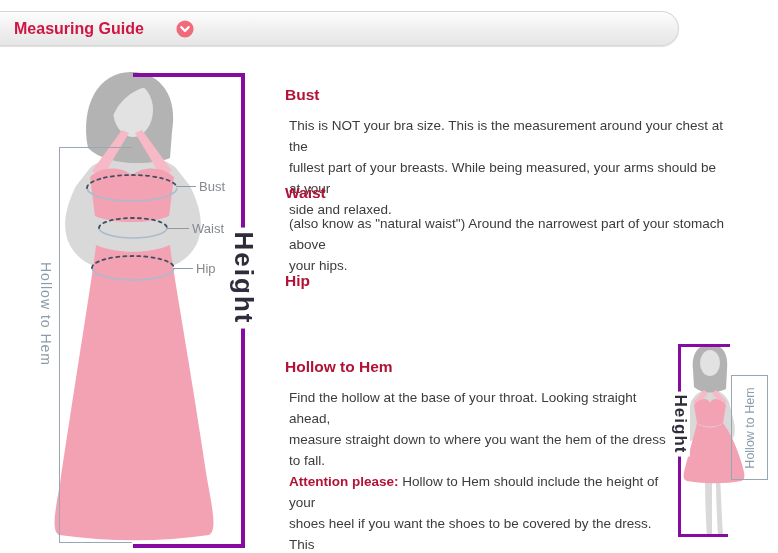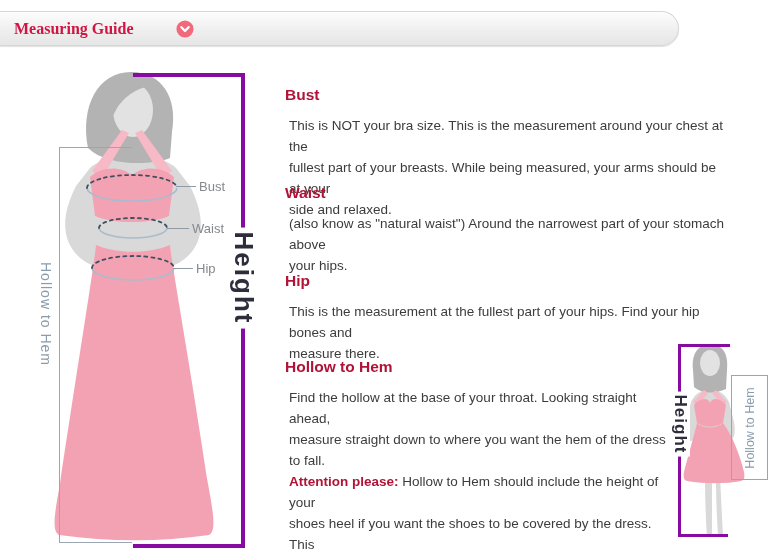--- a/index.html
+++ b/index.html
@@ -7,21 +7,20 @@
   #page{position:relative;width:778px;height:553px;background:#fff;overflow:hidden;}
 
   
   .header-bar{
     position:absolute;left:0;top:11px;width:679px;height:35px;
     background:linear-gradient(#fdfdfd,#efefef 55%,#e6e6e6);
     border:1px solid #d6d6d6;border-left:none;
     border-radius:0 18px 18px 0;
     box-shadow:0 1px 1px rgba(0,0,0,0.12);
     box-sizing:border-box;
-    font-family:Liberation Serif, serif;
   }
   .header-title{
     position:absolute;left:14px;top:0;height:33px;line-height:33px;
     font-size:16px;font-weight:bold;color:var(--title_red);
   }
   .chevron-btn{position:absolute;left:176px;top:8px;width:18px;height:18px;cursor:pointer;border:none;background:none;padding:0;}
 
   
   .section{position:absolute;left:285px;width:445px;}
   .sec-bust{top:86px;}
@@ -123,22 +122,20 @@
 fullest part of your breasts. While being measured, your arms should be at your
 side and relaxed.</p>
   </div>
   <div class="section sec-waist">
     <h3 class="sec-heading">Waist</h3>
     <p class="para">(also know as "natural waist") Around the narrowest part of your stomach above
 your hips.</p>
   </div>
   <div class="section sec-hip">
     <h3 class="sec-heading">Hip</h3>
-    <p class="para">This is the measurement at the fullest part of your hips. Find your hip bones and
-measure there.</p>
   </div>
   <div class="section sec-hollow">
     <h3 class="sec-heading">Hollow to Hem</h3>
     <p class="para"><span>Find the hollow at the base of your throat. Looking straight ahead,
 measure straight down to where you want the hem of the dress to fall.
 </span><span class="attention">Attention please:</span><span> Hollow to Hem should include the height of your
 shoes heel if you want the shoes to be covered by the dress. This
 measurement applies to dresses with trains or floor length.</span></p>
   </div>
 

